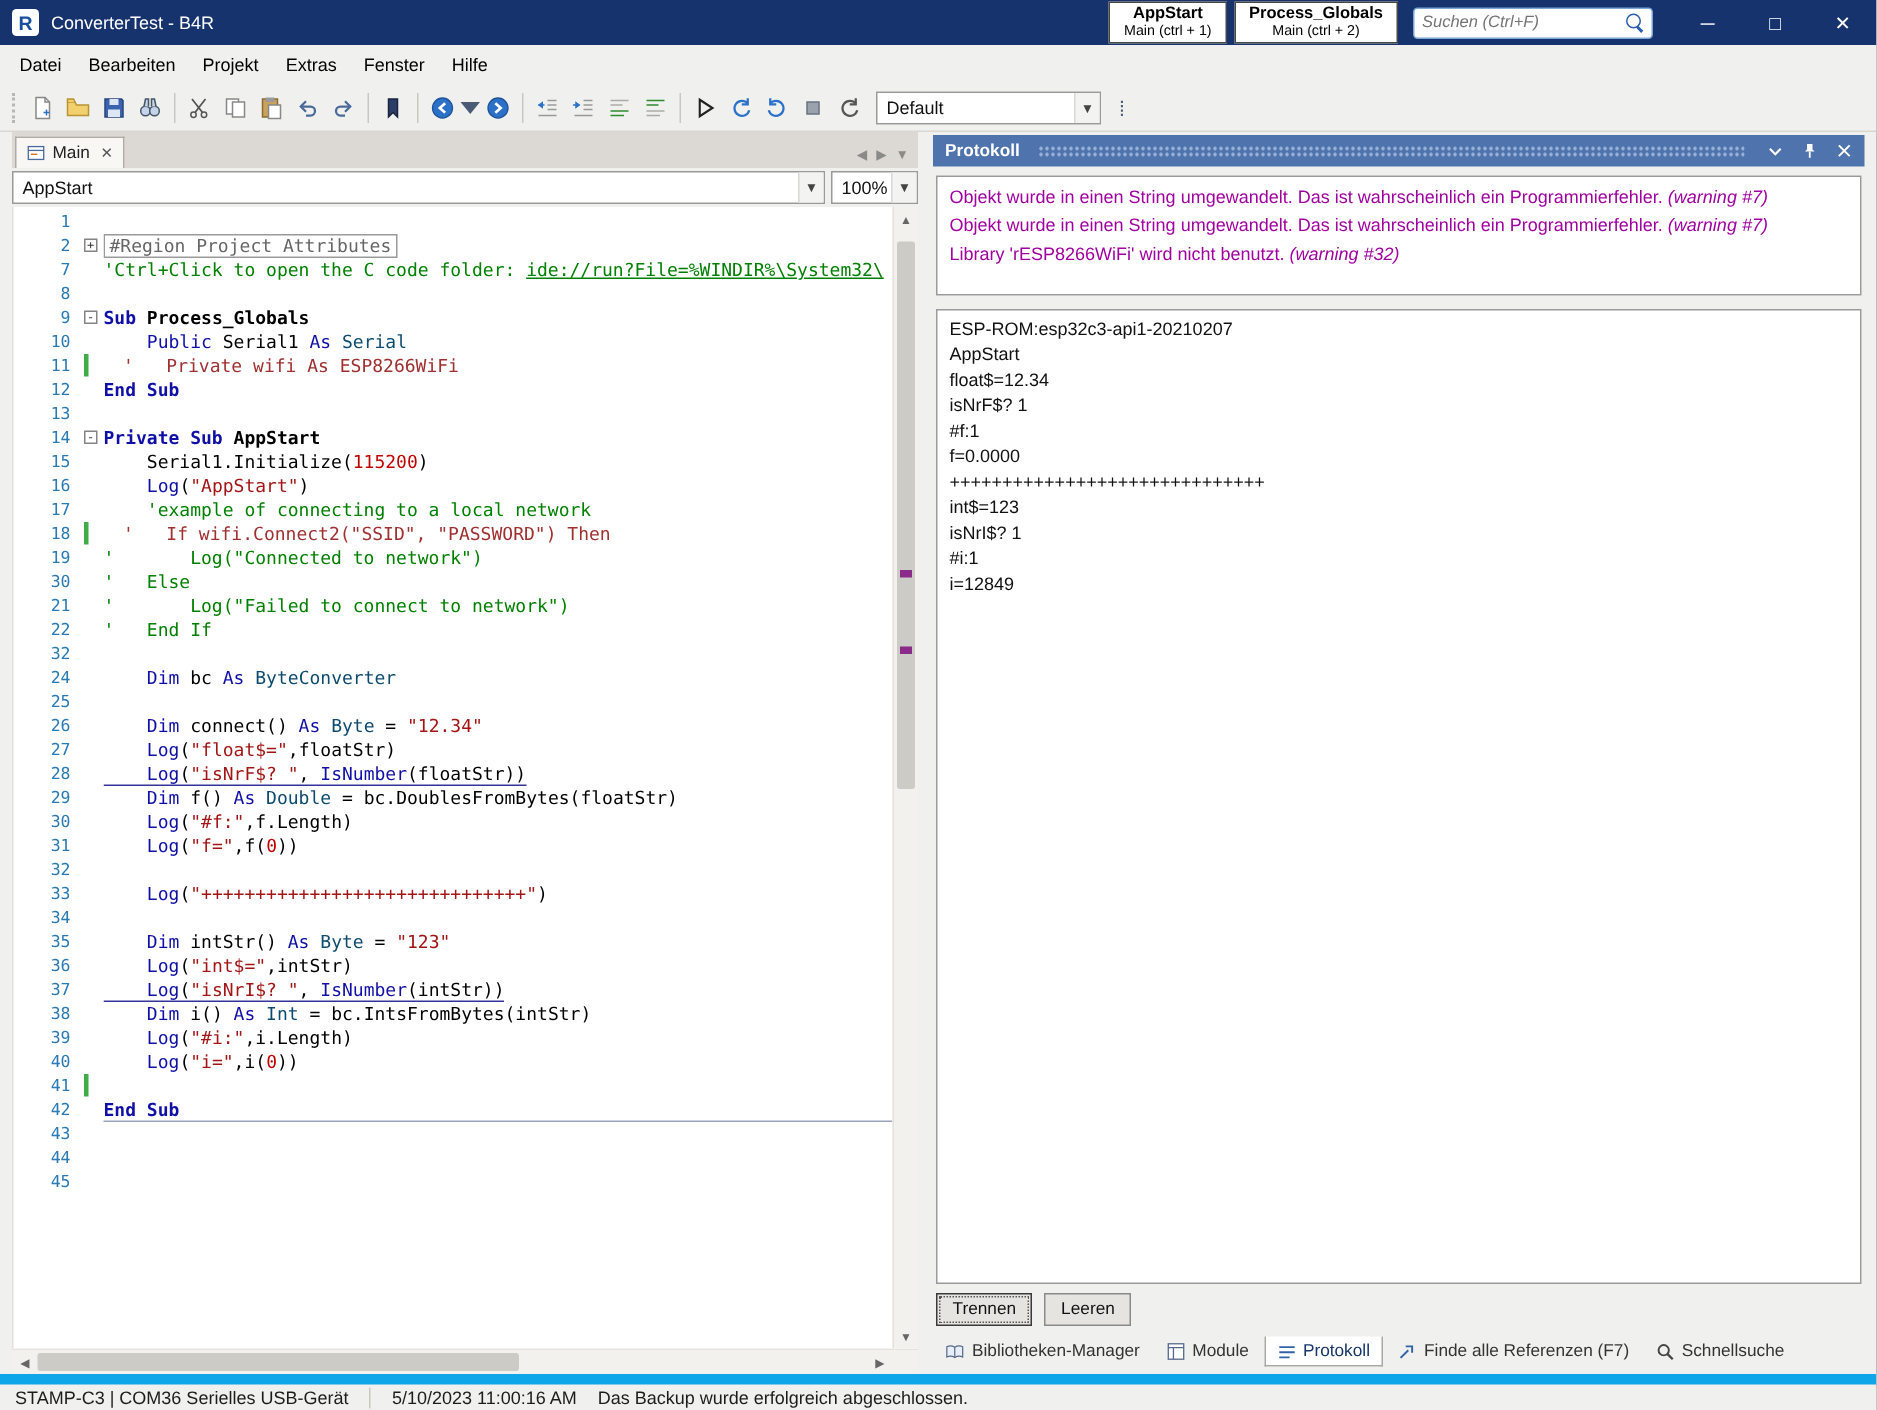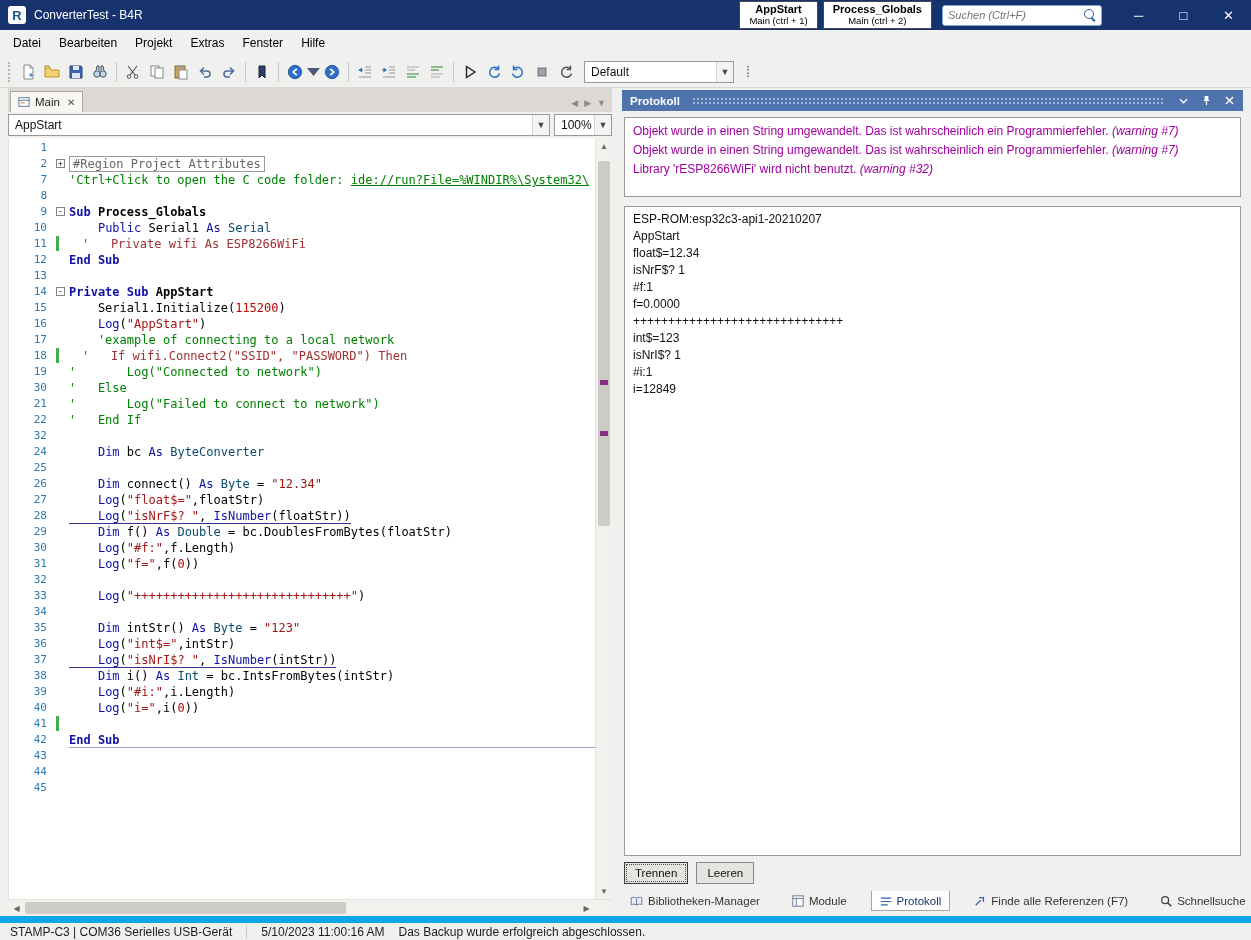--- a/index.html
+++ b/index.html
@@ -95,21 +95,21 @@
   .logs-grip{flex:1;height:8px;margin:0 6px;background-image:radial-gradient(circle,#9db4d8 1px,transparent 1.2px);background-size:4px 4px;}
   .hdr-ic{width:17px;height:17px;display:flex;align-items:center;justify-content:center;}
   .warn-box{height:80px;background:#fff;border:1px solid #9a9a9a;margin:6px 2px 0 2px;padding:4px 8px;font-size:12px;color:#a000a0;overflow:hidden;flex:none;}
   .warn-line{line-height:19px;white-space:nowrap;}
   .warn-tag{font-style:italic;}
   .out-box{flex:1;background:#fff;border:1px solid #9a9a9a;margin:9px 2px 0 2px;padding:4px 8px;font-size:12px;color:#111;overflow:hidden;min-height:0;}
   .out-line{line-height:17px;white-space:nowrap;}
   .logs-buttons{height:34px;display:flex;align-items:center;gap:8px;padding:0 2px;flex:none;}
   .btn{height:22px;padding:0 10px;background:#e6e4e0;border:1px solid #8a8a8a;font-size:11.5px;font-family:"Liberation Sans",sans-serif;color:#111;}
   .btn.focused{border-color:#3a3a3a;outline:1px dotted #555;outline-offset:-3px;}
-  .logs-tabs{height:26px;display:flex;align-items:flex-start;gap:16px;font-size:11.5px;color:#333;flex:none;padding-top:1px;}
+  .logs-tabs{height:26px;display:flex;align-items:flex-start;gap:2px;font-size:11.5px;color:#333;flex:none;padding-top:1px;}
   .logs-tab{display:flex;align-items:center;gap:5px;padding:4px 8px 3px 8px;white-space:nowrap;}
   .logs-tab.active{background:#fff;border:1px solid #a8a8a4;border-top:none;color:#15356d;}
   .logs-tab .ic svg{display:block;}
 
   
   .statusbar{height:24px;background:#f0f0ee;border-top:7px solid #0ea5e9;display:flex;align-items:center;font-size:12px;color:#1c1c1c;padding:0 10px;gap:14px;flex:none;}
   .sb-sep{width:1px;height:14px;background:#c9c7c2;}
   .ic svg{display:block;}
 </style>
 </head>

